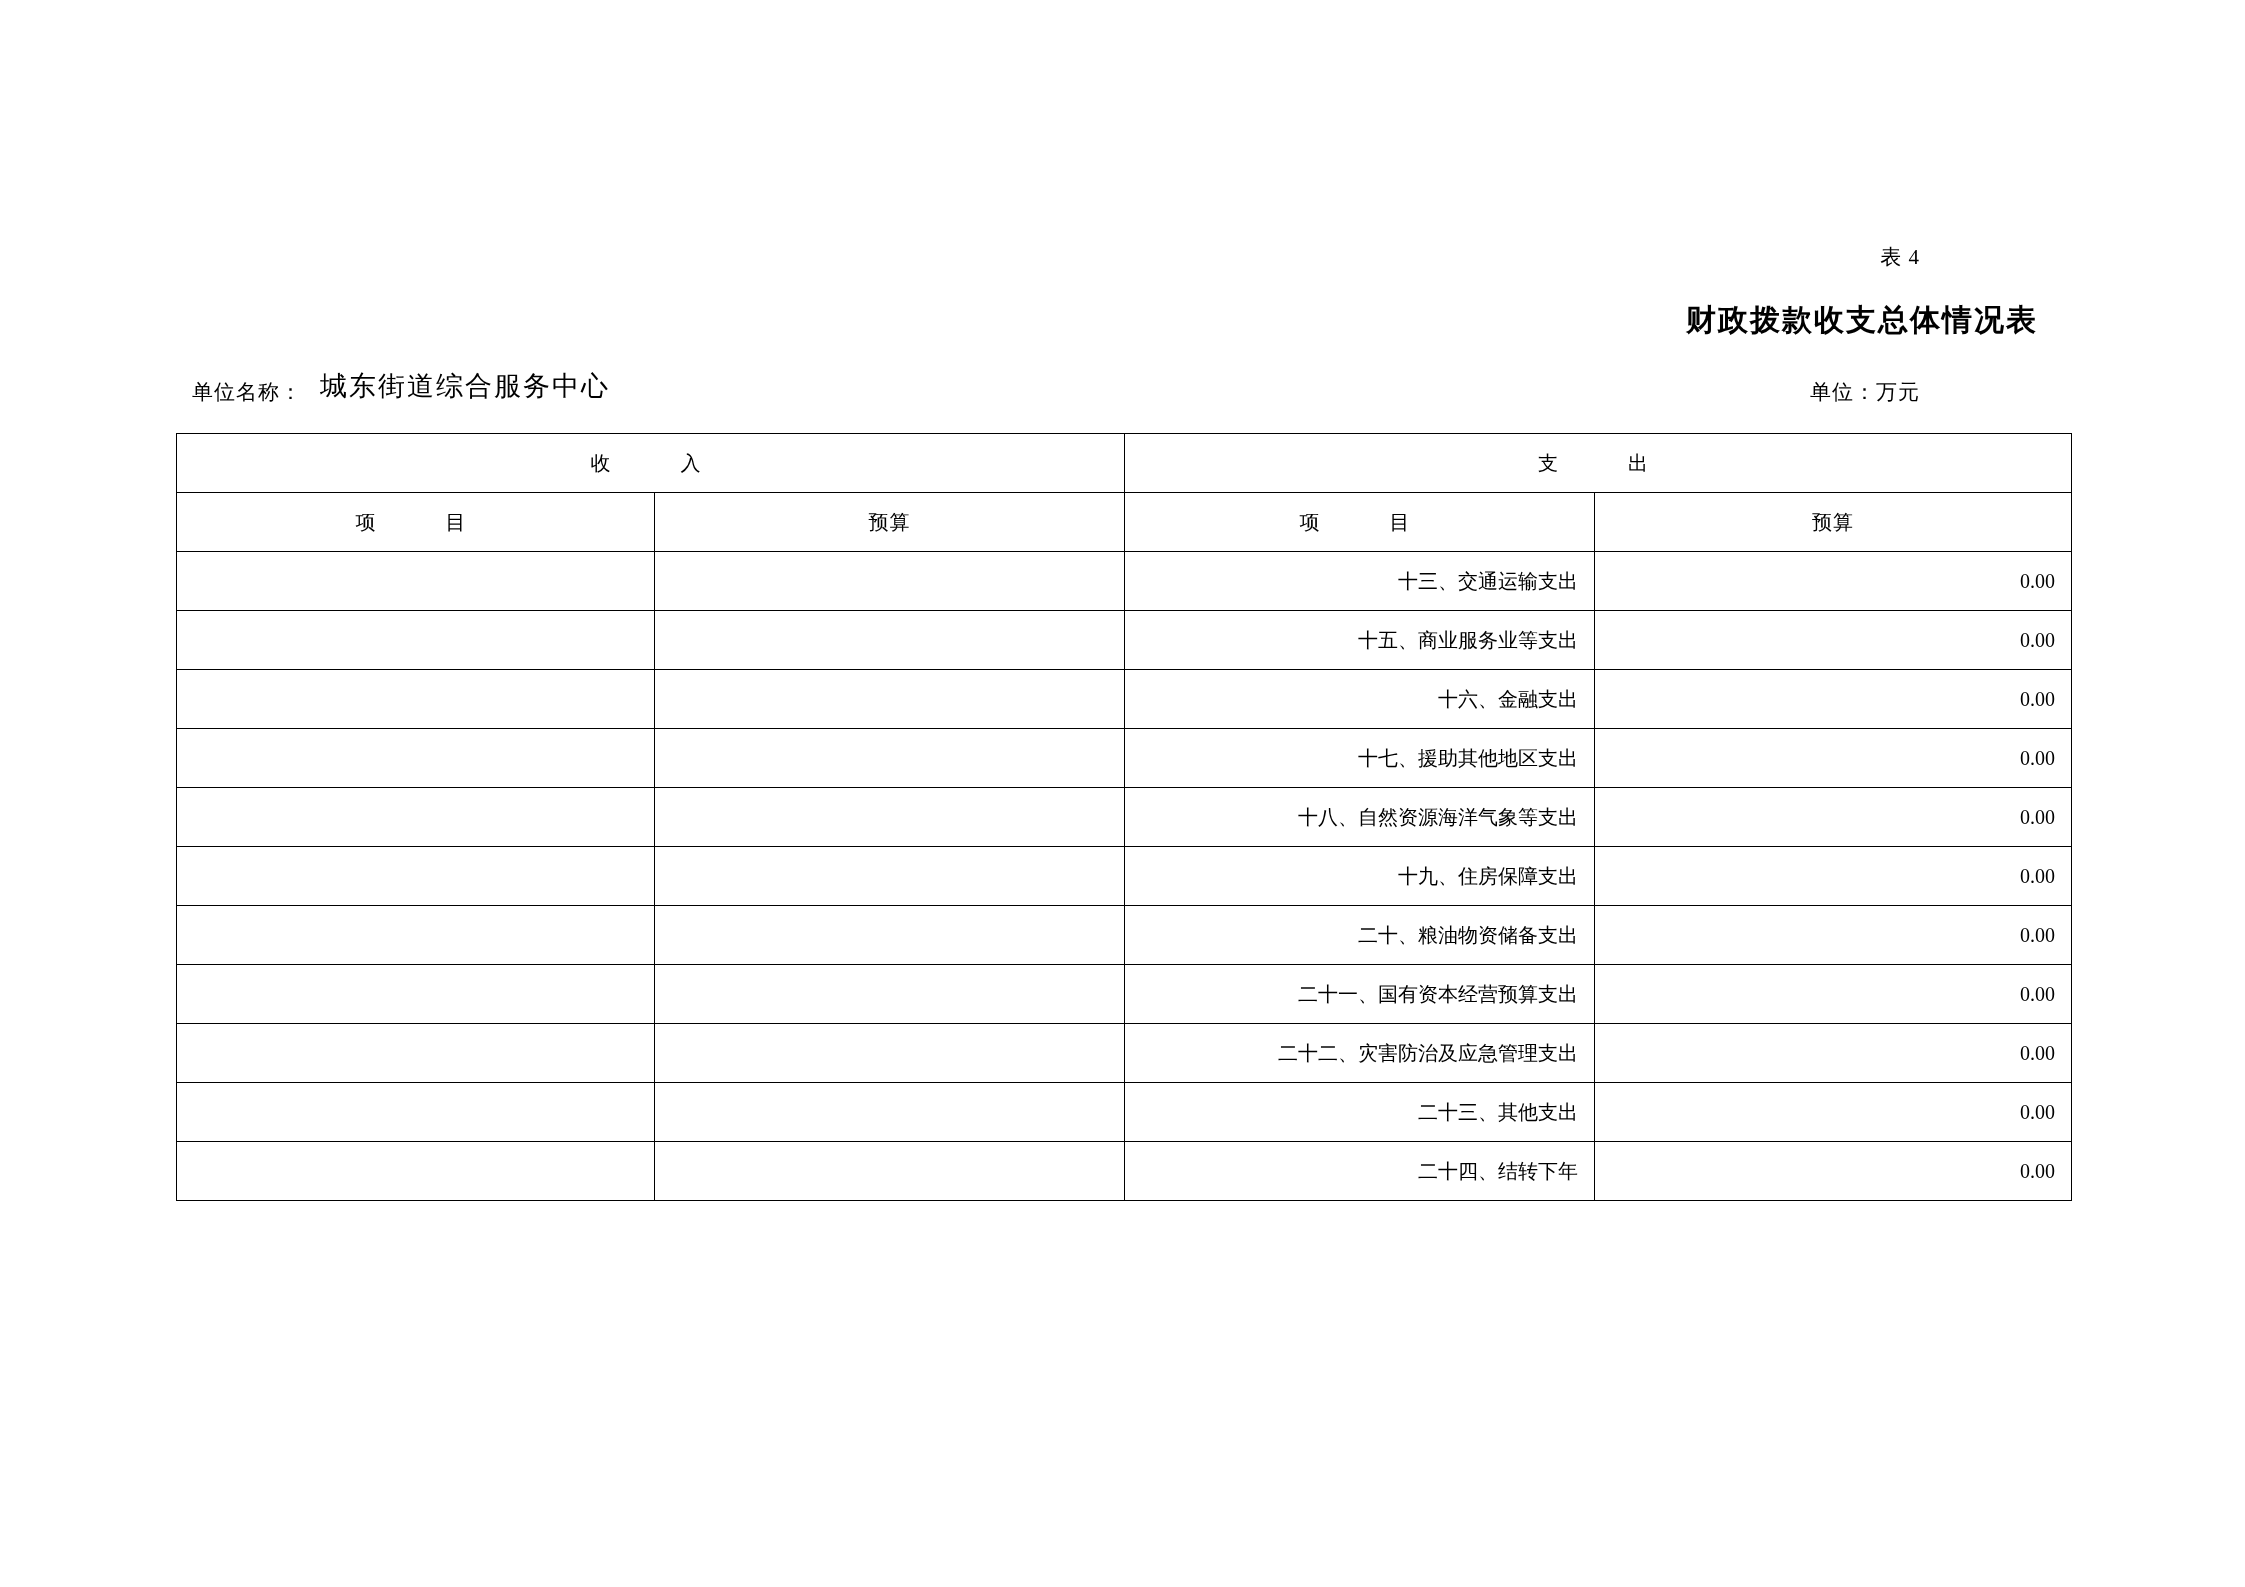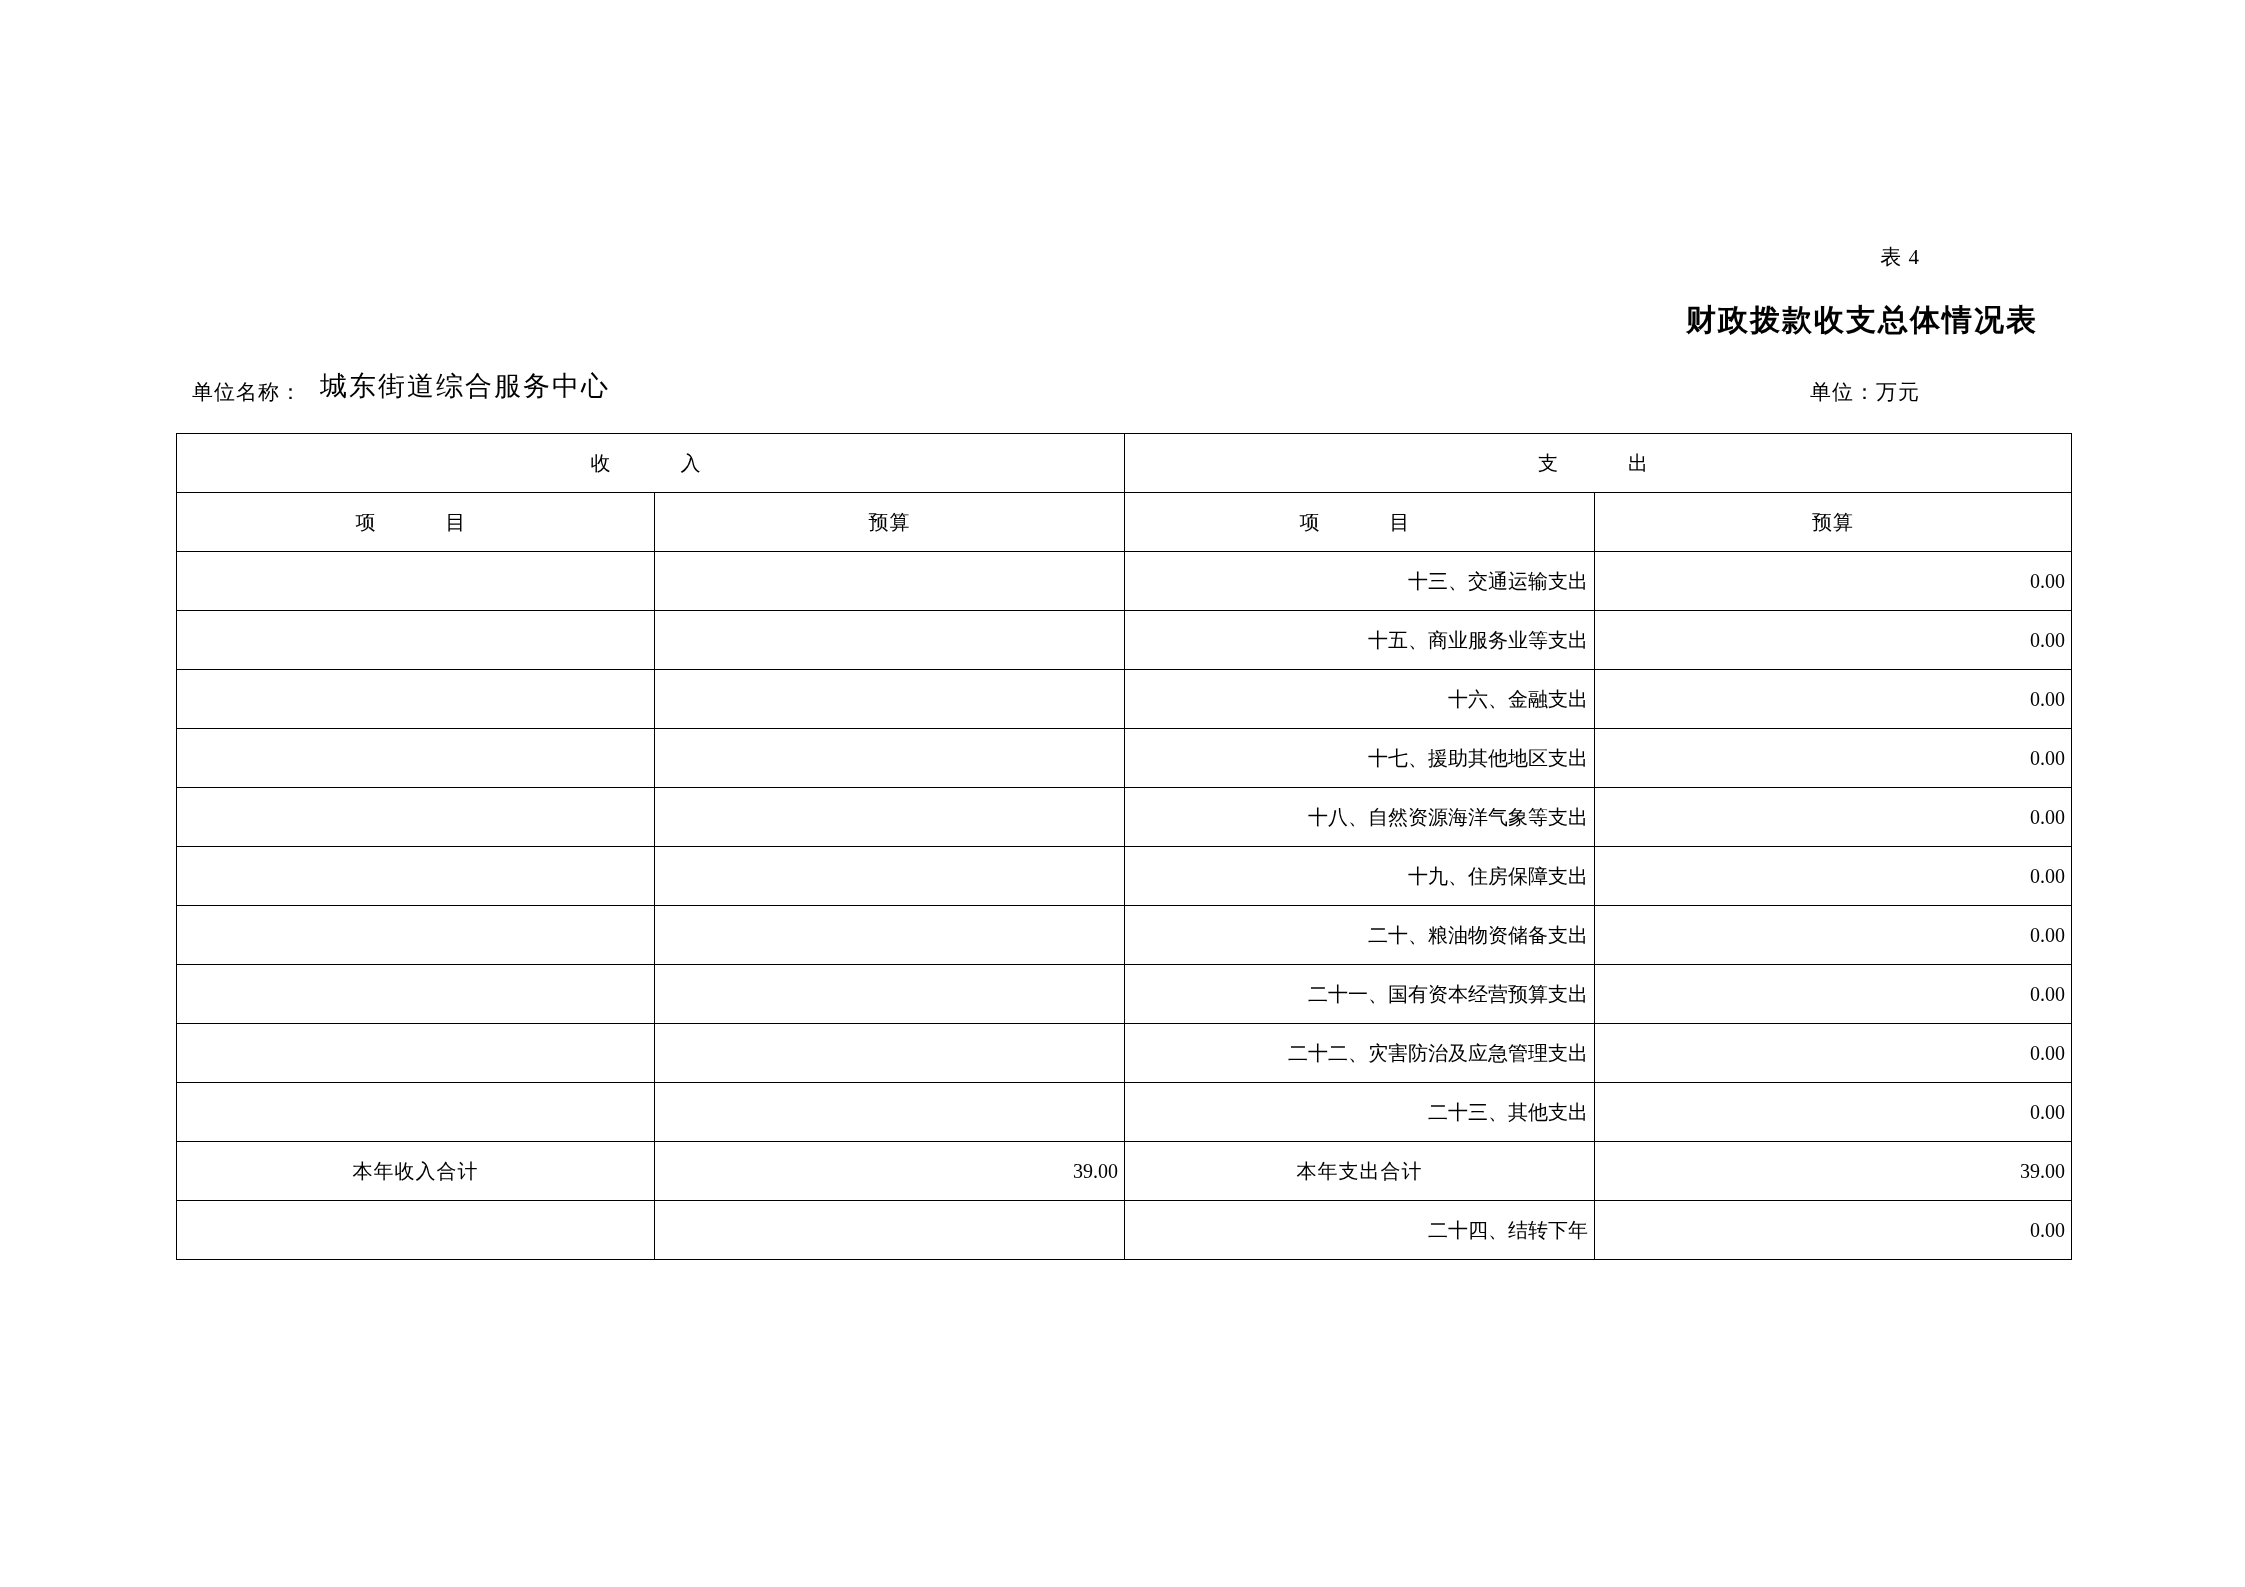--- a/index.html
+++ b/index.html
@@ -73,21 +73,21 @@
     left: 176px;
     top: 433px;
     width: 1895px;
     border-collapse: collapse;
     table-layout: fixed;
   }
   table.budget td {
     border: 1px solid #000000;
     height: 58px;
     font-size: 20px;
-    padding: 0 6px;
+    padding: 0 16px;
     vertical-align: middle;
   }
   .col-a { width: 478px; }
   .col-b { width: 470px; }
   .col-c { width: 470px; }
   .col-d { width: 477px; }
 
   .hdr-group {
     text-align: center;
     font-size: 21px;
@@ -203,26 +203,20 @@
         <td class="item">二十二、灾害防治及应急管理支出</td>
         <td class="num">0.00</td>
       </tr>
       <tr>
         <td class="item"></td>
         <td class="num"></td>
         <td class="item">二十三、其他支出</td>
         <td class="num">0.00</td>
       </tr>
       <tr>
-        <td class="total-label">本年收入合计</td>
-        <td class="num">39.00</td>
-        <td class="total-label">本年支出合计</td>
-        <td class="num">39.00</td>
-      </tr>
-      <tr>
         <td class="item"></td>
         <td class="num"></td>
         <td class="item">二十四、结转下年</td>
         <td class="num">0.00</td>
       </tr>
     </tbody>
   </table>
 
 </div>
 

